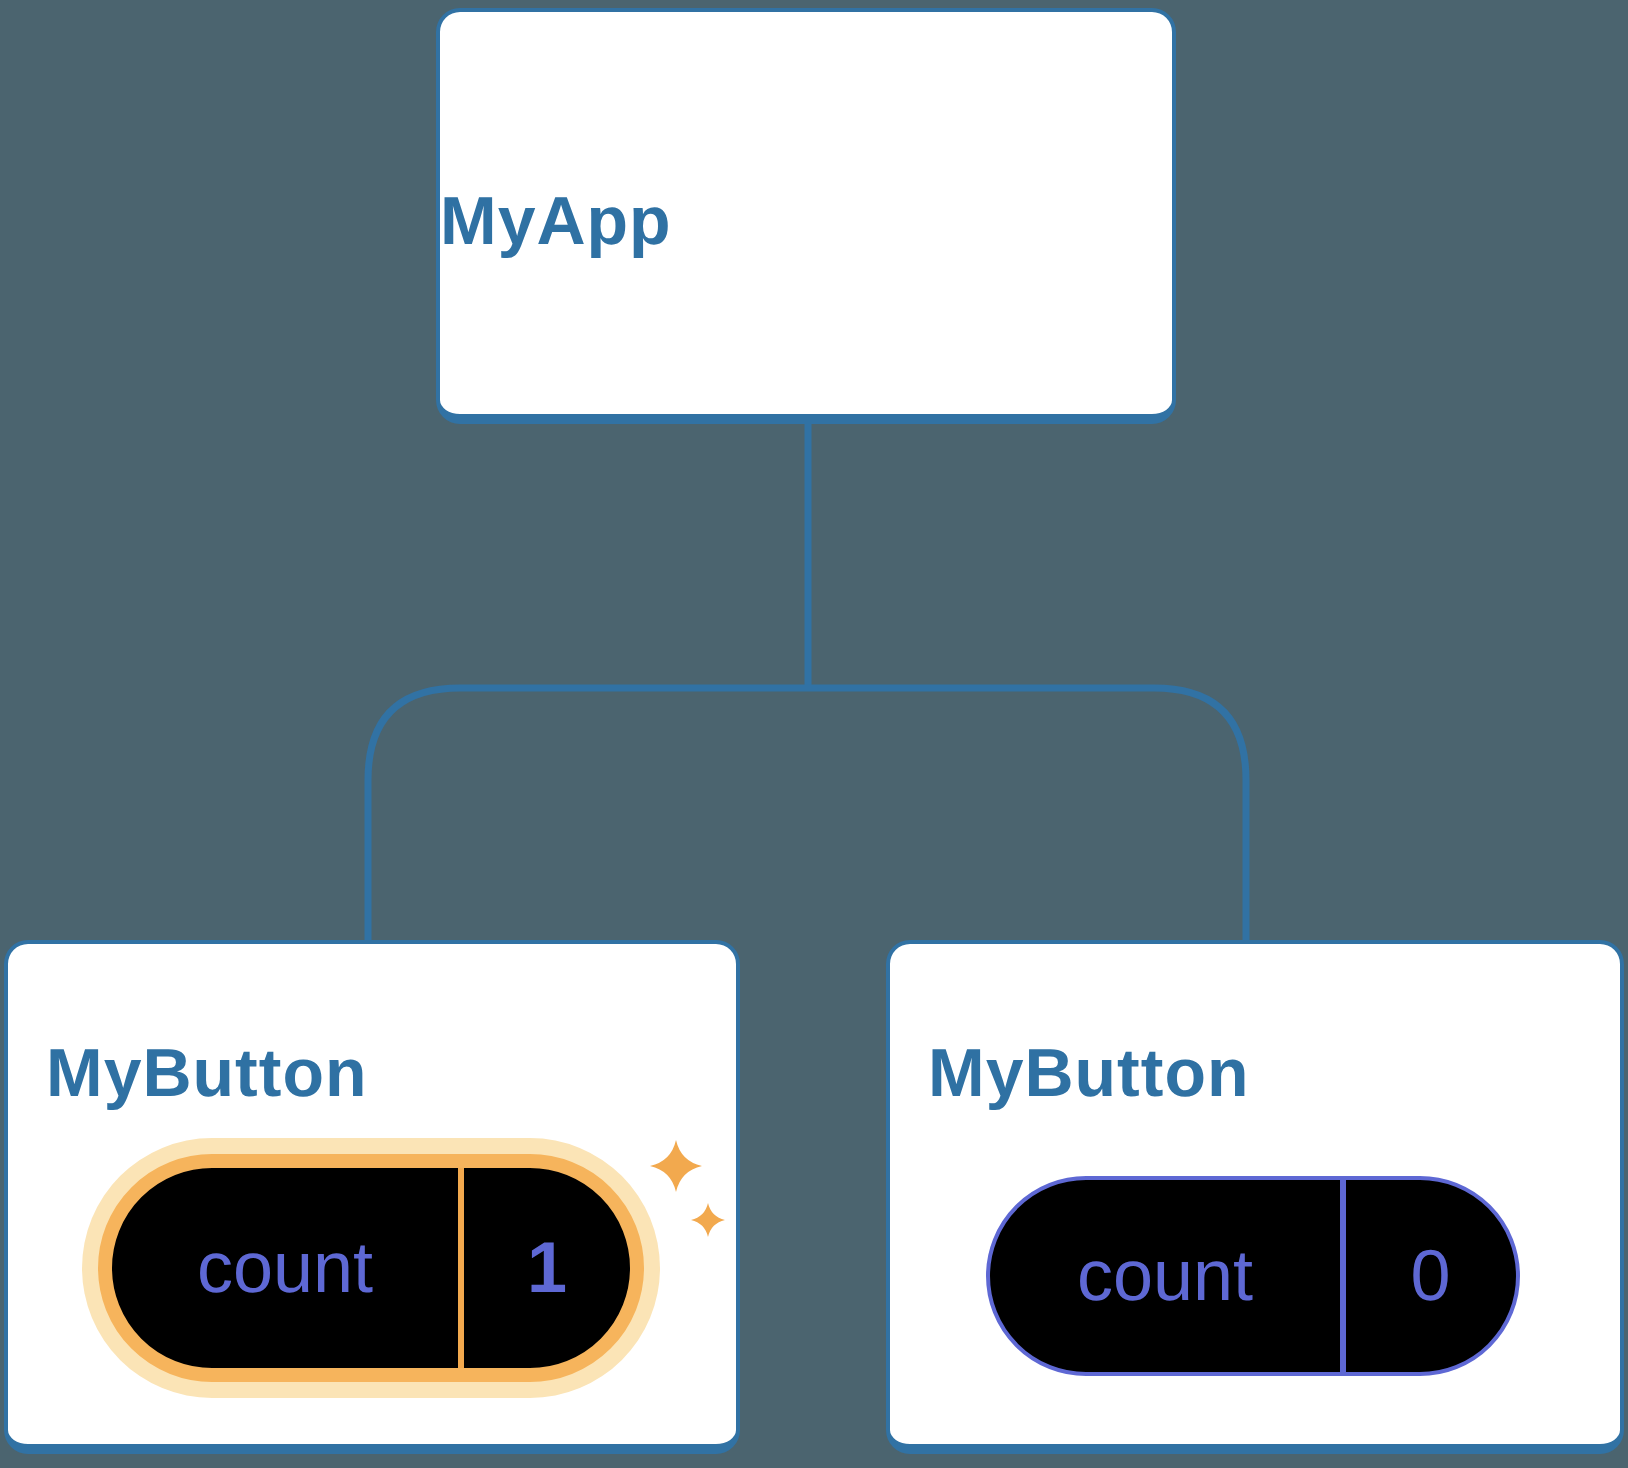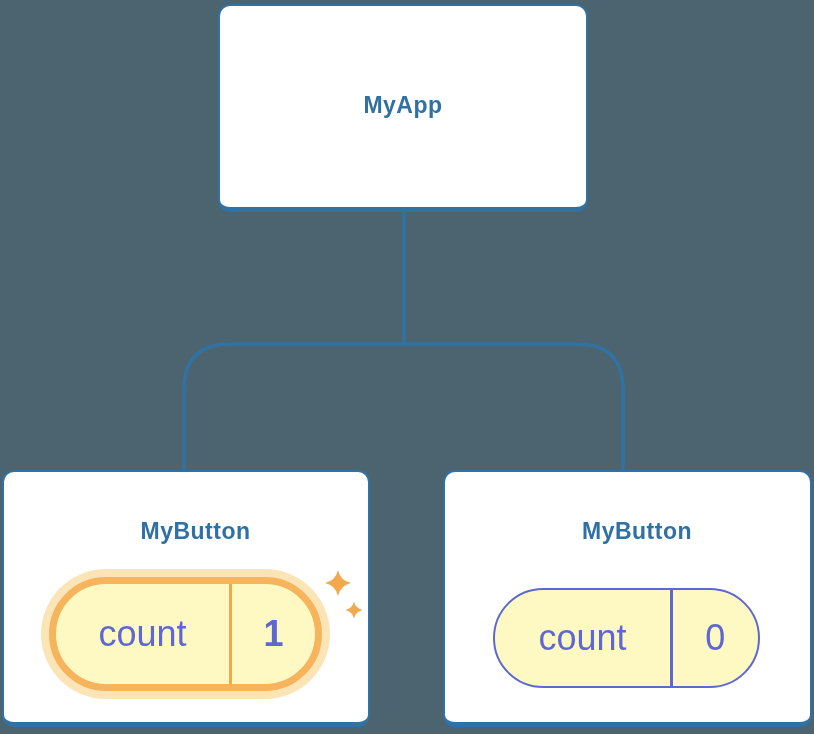--- a/index.html
+++ b/index.html
@@ -42,34 +42,33 @@
     border-bottom-width: 5px;
     border-radius: 12px;
   }
   .card-root  { left: 218px; top: 4px;   width: 370px; height: 208px; }
   .card-left  { left: 2px;   top: 470px; width: 368px; height: 257px; }
   .card-right { left: 443px; top: 470px; width: 369px; height: 257px; }
 
   .card-label {
     position: absolute;
     left: 0; right: 0;
-    text-align: center;
-    font-size: 23px;
+    font-size: 34px;
     font-weight: 600;
     color: var(--label-blue);
     letter-spacing: 0.5px;
   }
   .card-root .card-label { top: 86px; }
   .card-left .card-label, .card-right .card-label { top: 46px; margin-left: 19px; }
 
   .pill {
     position: absolute;
     display: flex;
     align-items: stretch;
-    background: #fef9c3;
+    background: #000000;
   }
   .pill-highlight {
     left: 45px; top: 105px;
     width: 273px; height: 114px;
     border: 7px solid var(--orange);
     border-radius: 57px;
     box-shadow: 0 0 0 8px var(--glow);
   }
   .pill-plain {
     left: 48px; top: 116px;

